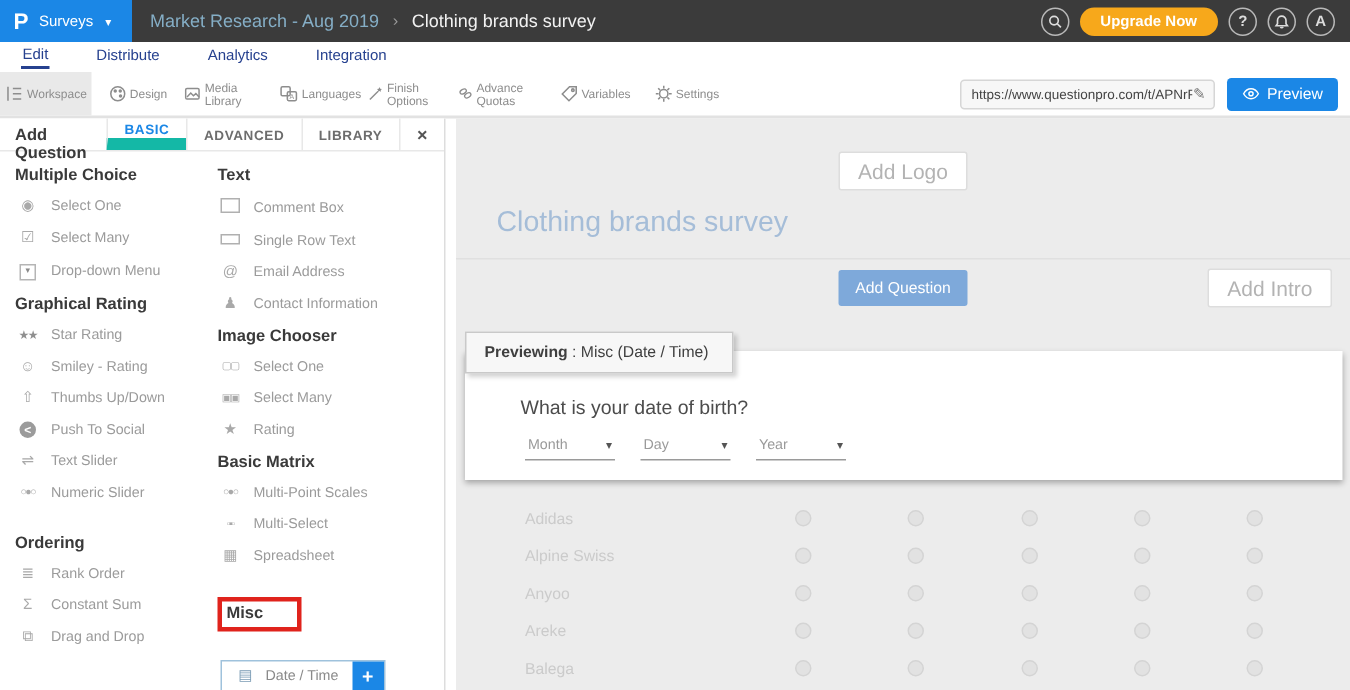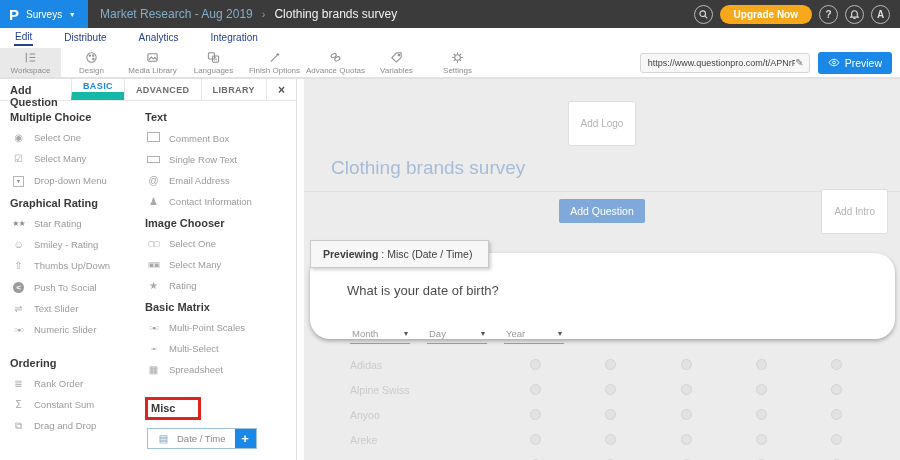--- a/index.html
+++ b/index.html
@@ -23,21 +23,21 @@
   
   .navbar { position:absolute; top:28px; left:0; right:0; height:20px; background:#fff; display:flex; align-items:center; padding-left:14px; }
   .nav-item { font-size:10px; font-weight:normal; color:#26418f; margin-right:30px; padding:1px 1px 2px; cursor:pointer; }
   .nav-item.active { border-bottom:2px solid #26418f; }
   .nav-right { margin-left:auto; display:flex; gap:28px; padding-right:14px; font-size:10.5px; color:#26418f; font-weight:bold; align-items:center; }
   .nav-right .caret { font-size:8px; }
   .tools-item { cursor:pointer; }
 
   
   .toolbar { position:absolute; top:48px; left:0; right:0; height:31px; background:#fff; border-bottom:2px solid #e2e2e2; display:flex; align-items:stretch; }
-  .tool-item { width:61px; display:flex; flex-direction:column; align-items:center; justify-content:center; gap:2px; color:#8d8d8d; font-size:8px; cursor:pointer; }
+  .tool-item { width:61px; display:flex; flex-direction:row; align-items:center; justify-content:center; gap:2px; color:#8d8d8d; font-size:8px; cursor:pointer; }
   .tool-item.selected { background:#e9e9e9; }
   .tool-item svg { width:13px; height:13px; stroke:#8d8d8d; fill:none; stroke-width:1.1; }
   .toolbar-right { margin-left:auto; display:flex; align-items:center; gap:8px; padding-right:8px; }
   .url-box { width:170px; height:20px; background:#f7f7f7; border:1px solid #d6d6d6; border-radius:3px; display:flex; align-items:center; padding:0 5px 0 7px; }
   .url-input { flex:1; border:none; background:transparent; font-size:9px; color:#444; font-family:"Liberation Sans",sans-serif; white-space:nowrap; overflow:hidden; outline:none; }
   .pencil { color:#777; font-size:10px; cursor:pointer; }
   .preview-btn { background:#1b87e6; color:#fff; border:none; border-radius:3px; font-size:10.5px; padding:5px 10px; display:flex; gap:5px; align-items:center; cursor:pointer; }
   .preview-btn svg { width:12px; height:9px; stroke:#fff; fill:none; stroke-width:1.2; }
 
   
@@ -53,41 +53,41 @@
   .sec-heading { font-size:11px; font-weight:bold; color:#3a3a3a; margin:4px 0 9px 0; }
   .mt14 { margin-top:2px; } .mt34 { margin-top:22px; }
   .ptype { display:flex; align-items:center; gap:7px; margin-bottom:10px; color:#9b9b9b; font-size:9.5px; cursor:pointer; }
   .picon { width:17px; flex:0 0 17px; text-align:center; color:#a9a9a9; font-size:10px; line-height:11px; }
   .picon.tri { font-size:7px; letter-spacing:-1px; }
   .picon.star2 { font-size:8px; letter-spacing:-1px; color:#8f8f8f; }
   .icon-social { background:#9b9b9b; color:#fff; border-radius:50%; width:11px; height:11px; line-height:11px; font-size:8px; display:inline-block; text-align:center; font-weight:bold; }
   .icon-dd { display:inline-block; border:1px solid #b5b5b5; font-size:6px; padding:1px 3px; color:#8a8a8a; background:#fff; line-height:7px; }
   .icon-rect { display:inline-block; border:1px solid #b0b0b0; width:13px; height:10px; }
   .icon-rect.short { height:7px; }
-  .misc-heading { border:3px solid #e0231c; display:inline-block; background:#fff; padding:2px 12px 3px 3px; font-size:11px; font-weight:bold; color:#3a3a3a; margin:12px 0 7px 0; min-width:56px; }
+  .misc-heading { border:3px solid #e0231c; display:inline-block; background:#fff; padding:2px 12px 3px 3px; font-size:11px; font-weight:bold; color:#3a3a3a; margin:12px 0 18px 0; min-width:56px; }
   .datetime-row { display:inline-flex; align-items:stretch; border:1px solid #9fc2dc; background:#fff; margin:1px 0 7px 2px; cursor:pointer; }
   .datetime-main { display:flex; align-items:center; gap:7px; padding:4px 9px; font-size:9.5px; color:#8a8a8a; }
   .datetime-main .picon { color:#7b9cb5; width:13px; flex:0 0 13px; }
   .datetime-add { width:21px; background:#1b87e6; color:#fff; display:flex; align-items:center; justify-content:center; font-size:13px; font-weight:bold; cursor:pointer; }
 
   
   .main-area { position:absolute; top:79px; left:304px; right:0; bottom:0; background:#ececec; overflow:hidden; }
   .survey-head { padding-top:22px; }
-  .ghost-btn { background:#fff; border:1px solid #ddd; color:#b3b3b3; font-size:10px; padding:16px 12px; border-radius:2px; cursor:pointer; }
+  .ghost-btn { background:#fff; border:1px solid #ddd; color:#b3b3b3; font-size:14px; padding:4px 12px; border-radius:2px; cursor:pointer; }
   .add-logo-wrap { text-align:center; }
   .survey-title { font-size:19px; color:#a5bdd8; margin:11px 0 12px 27px; font-weight:normal; }
   .head-divider { border-top:1px solid #e0e0e0; }
   .head-actions { position:relative; height:38px; display:flex; align-items:center; justify-content:center; }
   .add-question-btn { background:#7ea9da; color:#fff; border:none; font-size:10.5px; padding:6px 11px; border-radius:2px; cursor:pointer; }
   .add-intro-btn { position:absolute; right:12px; }
   .preview-wrap { position:relative; margin:23px 5px 0 6px; }
   .preview-tab { position:absolute; top:-13px; left:0; background:#f7f7f7; border:1px solid #c9c9c9; font-size:10.5px; color:#3f3f3f; padding:7px 16px 7px 12px; box-shadow:2px 2px 3px rgba(0,0,0,.18); z-index:2; }
-  .preview-card { position:relative; background:#fff; box-shadow:0 2px 4px rgba(0,0,0,.3); height:86px; padding:30px 16px 0 37px;border-radius:20px; }
+  .preview-card { position:relative; background:#fff; box-shadow:0 2px 4px rgba(0,0,0,.3); height:86px; padding:30px 16px 0 37px; }
   .question-text { font-size:13px; color:#4c4c4c; }
-  .date-selects { display:flex; gap:17px; margin-top:30px; margin-left:3px; }
+  .date-selects { display:flex; gap:17px; margin-top:12px; margin-left:3px; }
   .date-select { width:60px; border-bottom:1px solid #9a9a9a; display:flex; justify-content:space-between; align-items:center; font-size:9.5px; color:#9a9a9a; padding:0 2px 4px 2px; cursor:pointer; }
   .date-caret { font-size:8px; color:#555; }
   .matrix { margin-top:13px; }
   .matrix-row { display:flex; align-items:center; height:25px; }
   .matrix-label { flex:0 0 215px; padding-left:46px; font-size:10.5px; color:#cbcbcb; }
   .matrix-radios { display:flex; justify-content:space-between; width:312px; margin-left:auto; margin-right:58px; }
   .radio { width:11px; height:11px; border-radius:50%; background:#e2e2e2; border:1px solid #d4d4d4; cursor:pointer; }
 </style>
 </head>
 <body>

